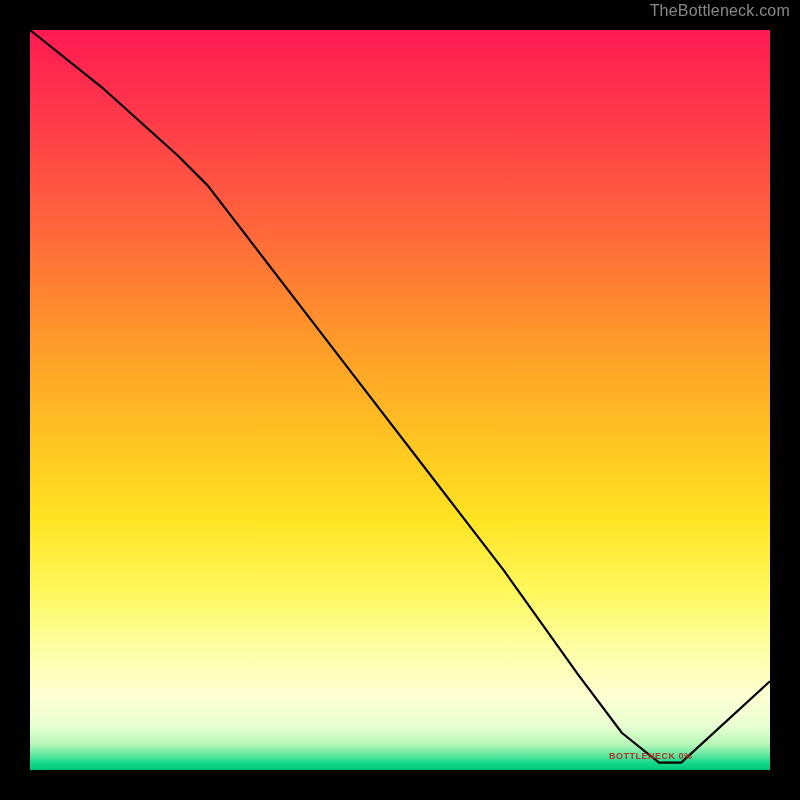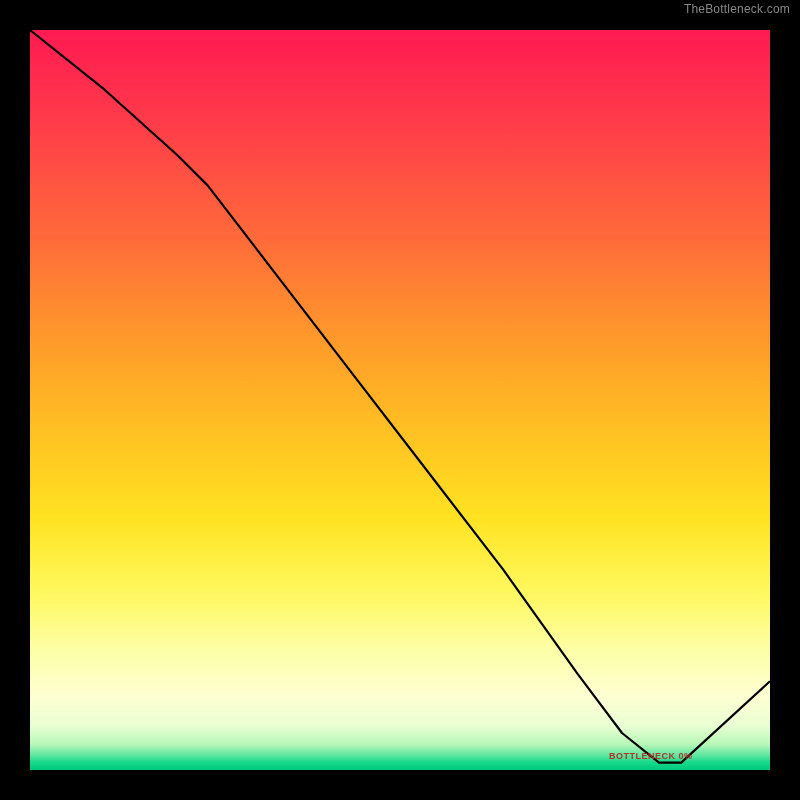--- a/index.html
+++ b/index.html
@@ -15,21 +15,21 @@
     position: relative;
     width: 800px;
     height: 800px;
     background: #000;
   }
   .attribution {
     position: absolute;
     top: 2px;
     right: 10px;
     color: #888;
-    font-size: 12px;
+    font-size: 16px;
     font-weight: 500;
     letter-spacing: 0.2px;
   }
   .plot-wrap {
     position: absolute;
     left: 30px;
     top: 30px;
     width: 740px;
     height: 740px;
   }

